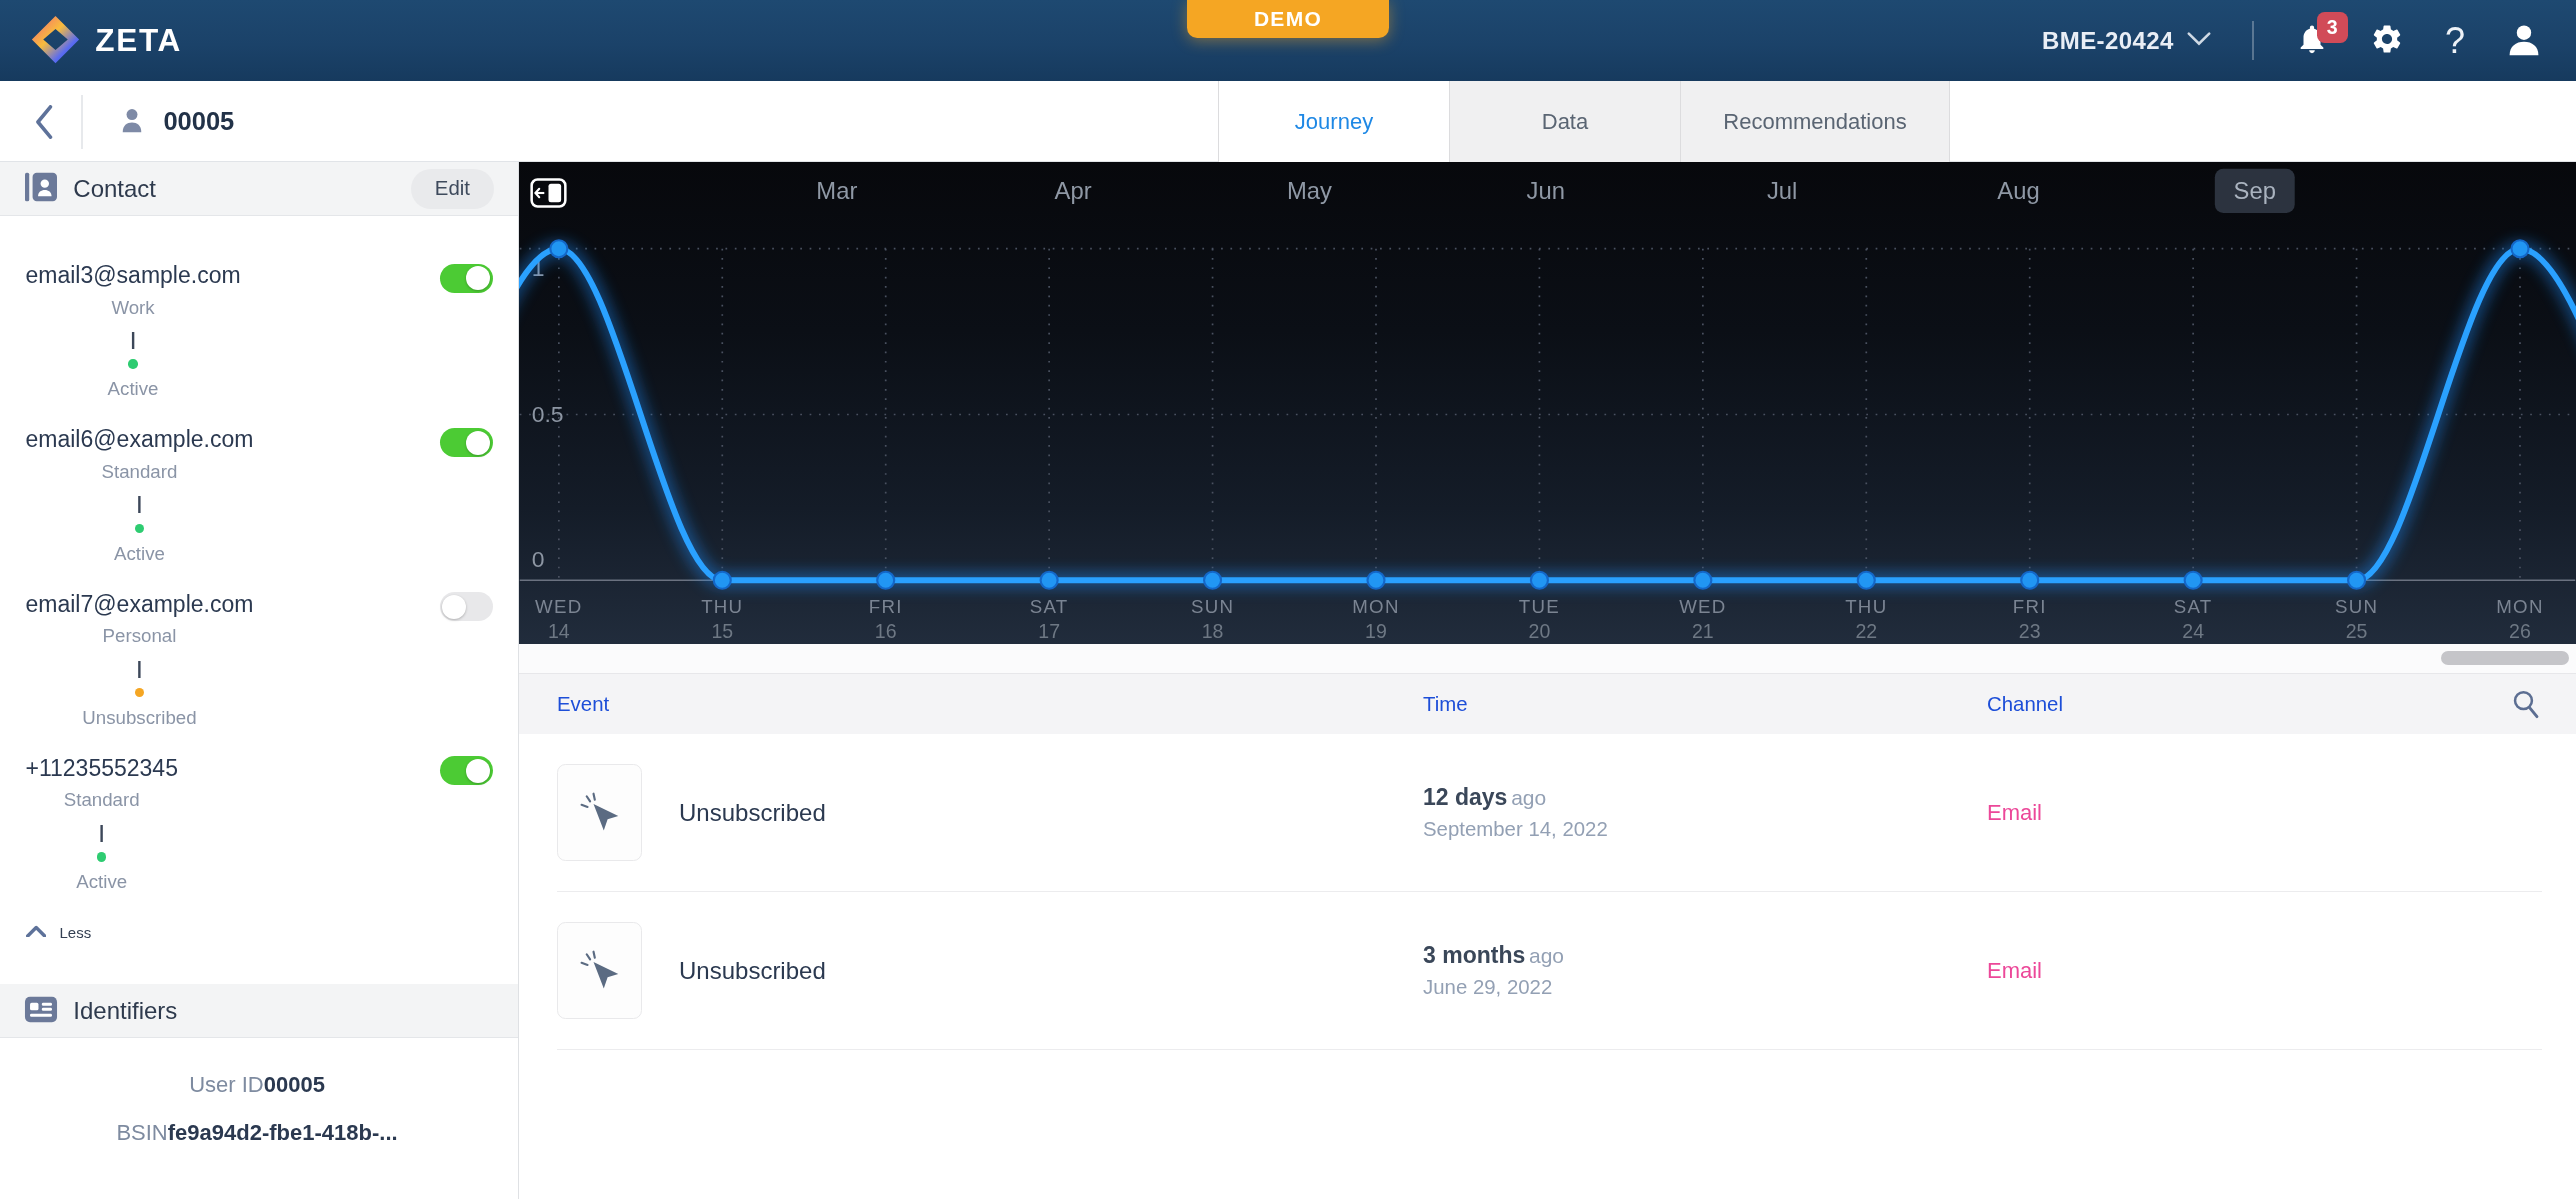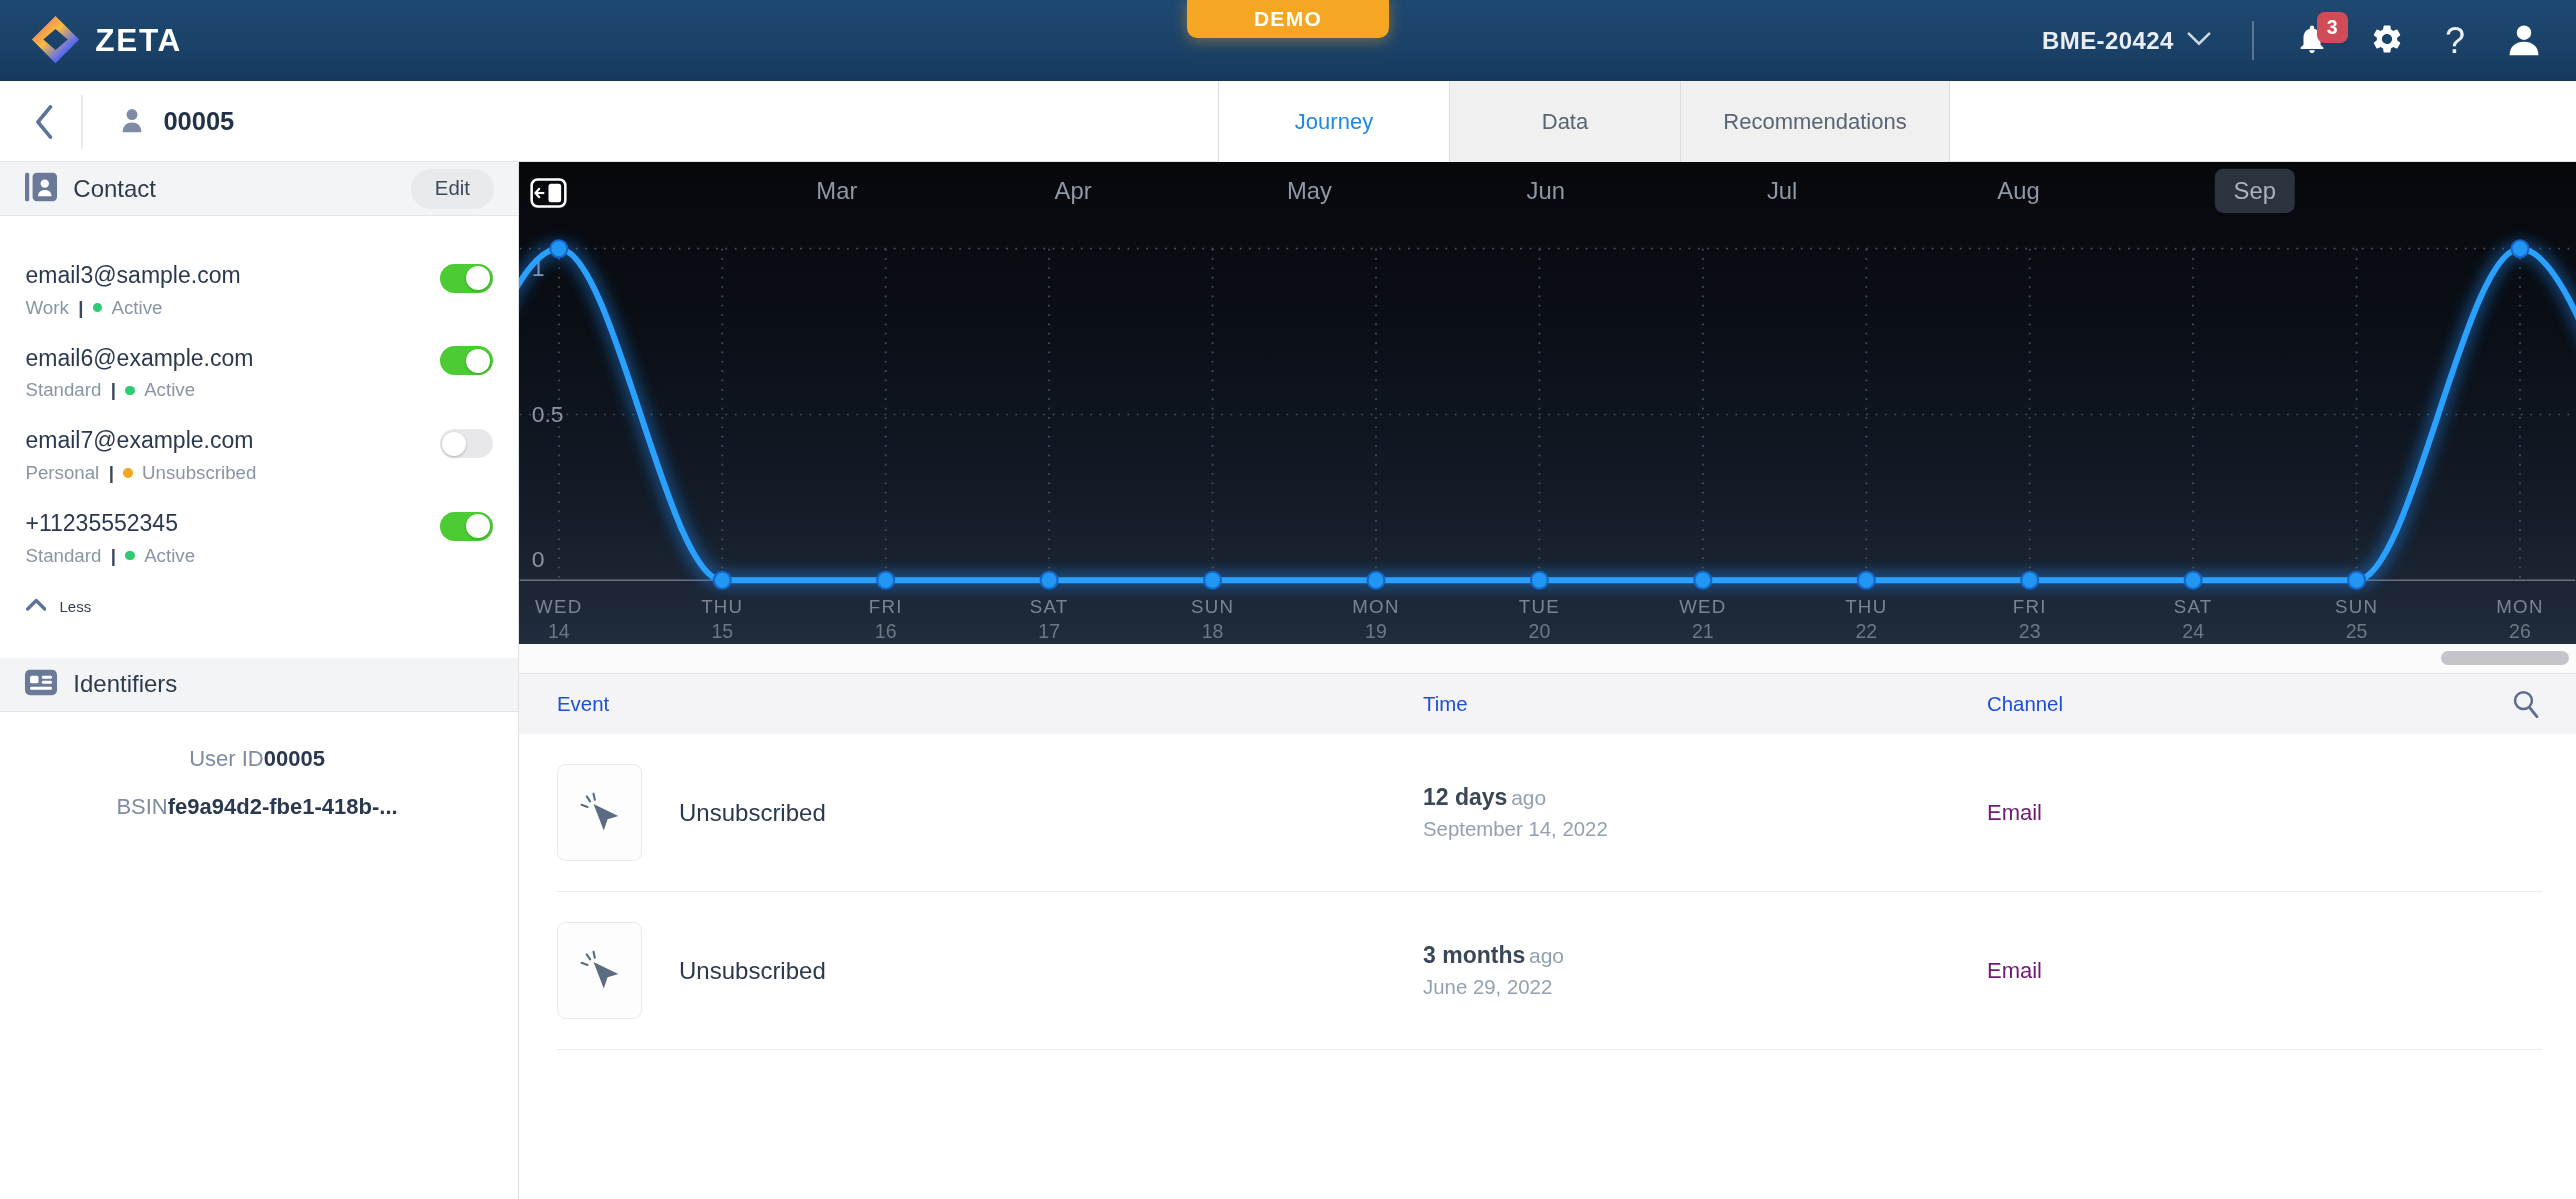--- a/index.html
+++ b/index.html
@@ -43,21 +43,21 @@
   .sidebar { position:absolute; left:0; top:162px; width:519px; bottom:0; background:#fff;
     border-right:1.7px solid #dfe1e4; z-index:10; }
   .section-header { height:54px; background:#f3f4f5; border-bottom:1.7px solid #e4e6e9;
     display:flex; align-items:center; padding:0 24px; gap:15.3px; }
   .section-title { font-size:24px; font-weight:500; color:#2e3a4d; }
   .edit-btn { margin-left:auto; background:#e9eaec; border:none; border-radius:20.4px; padding:8.5px 24px;
     font-size:20.4px; color:#3e4a5c; font-family:inherit; cursor:pointer; }
   .contact-list { padding:46px 25.5px 0 25.5px; }
   .contact-row { display:flex; align-items:flex-start; justify-content:space-between; margin-bottom:26px; }
   .contact-value { font-size:23px; font-weight:500; color:#2b3950; }
-  .contact-sub { margin-top:7.7px; font-size:18.7px; color:#8a94a6; display:flex; align-items:center; gap:9.4px; }
+  .contact-sub { margin-top:7.7px; font-size:18.7px; color:#8a94a6; display:flex; align-items:center; gap:9.4px;flex-direction:column; }
   .sub-sep { color:#3c4759; font-weight:600; }
   .status-dot { width:9.4px; height:9.4px; border-radius:50%; display:inline-block; }
   .toggle { width:53px; height:29px; border-radius:14.5px; position:relative; margin-top:1.7px; cursor:pointer; flex:none; }
   .toggle.on { background:#4ccb34; }
   .toggle.off { background:#e8e8ea; }
   .knob { position:absolute; top:2.6px; width:24px; height:24px; border-radius:50%; background:#fff; box-shadow:0 0.9px 2.6px rgba(0,0,0,.25); }
   .toggle.on .knob { right:2.6px; } .toggle.off .knob { left:2.6px; }
   .less-row { display:flex; align-items:center; gap:13.6px; padding:5.1px 25.5px 0 25.5px; margin-bottom:43px; cursor:pointer; }
   .less-label { font-size:15px; color:#333f52; }
   .id-rows { padding:34px 31px 0 27px; }
@@ -88,21 +88,21 @@
   .search-btn { margin-left:auto; cursor:pointer; display:flex; }
   .tbody { padding:0 34px 0 38px; }
   .trow { display:flex; align-items:center; height:158px; border-bottom:1.7px solid #ececee; cursor:pointer; }
   .trow .col-event { display:flex; align-items:center; gap:37px; }
   .event-iconbox { width:85px; height:97px; border:1.7px solid #e9e9eb; border-radius:8.5px; background:#fdfdfd;
     display:flex; align-items:center; justify-content:center; flex:none; }
   .event-name { font-size:24px; color:#2b3950; }
   .time-rel { font-size:23px; font-weight:600; color:#3a4759; }
   .time-suffix { font-size:21px; color:#93a0b4; font-weight:400; }
   .time-date { margin-top:7.7px; font-size:20.4px; color:#93a0b4; }
-  .channel-name { font-size:22px; color:#701a75; }
+  .channel-name { font-size:22px; color:#ec4899; }
 </style>
 </head>
 <body>
 
 <div class="app">
 
   <div class="navbar">
     <div class="brand">
       <span>
         <svg width="49" height="49" viewBox="0 0 56 56">

